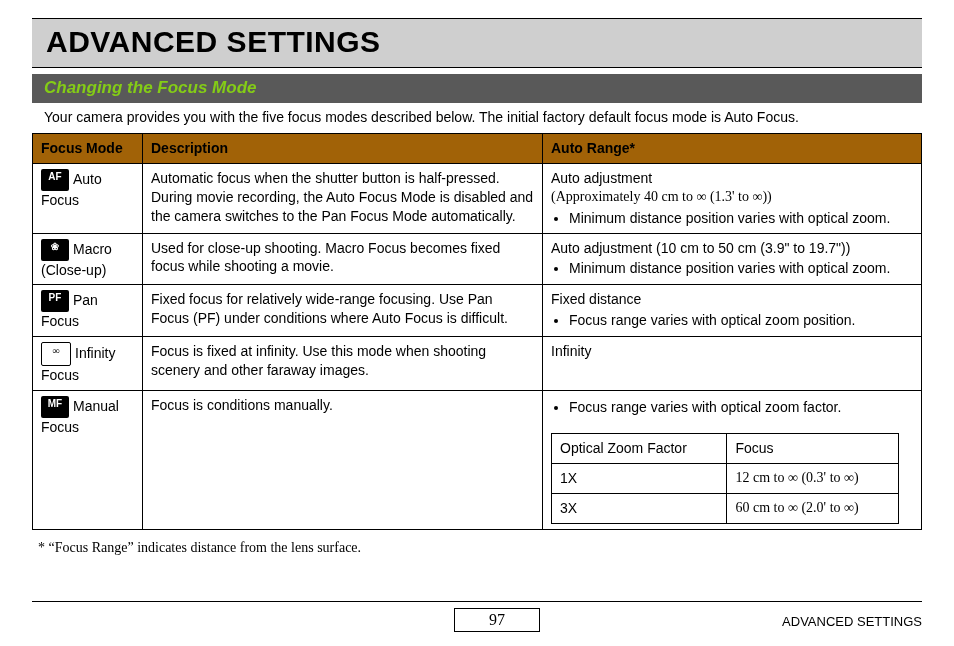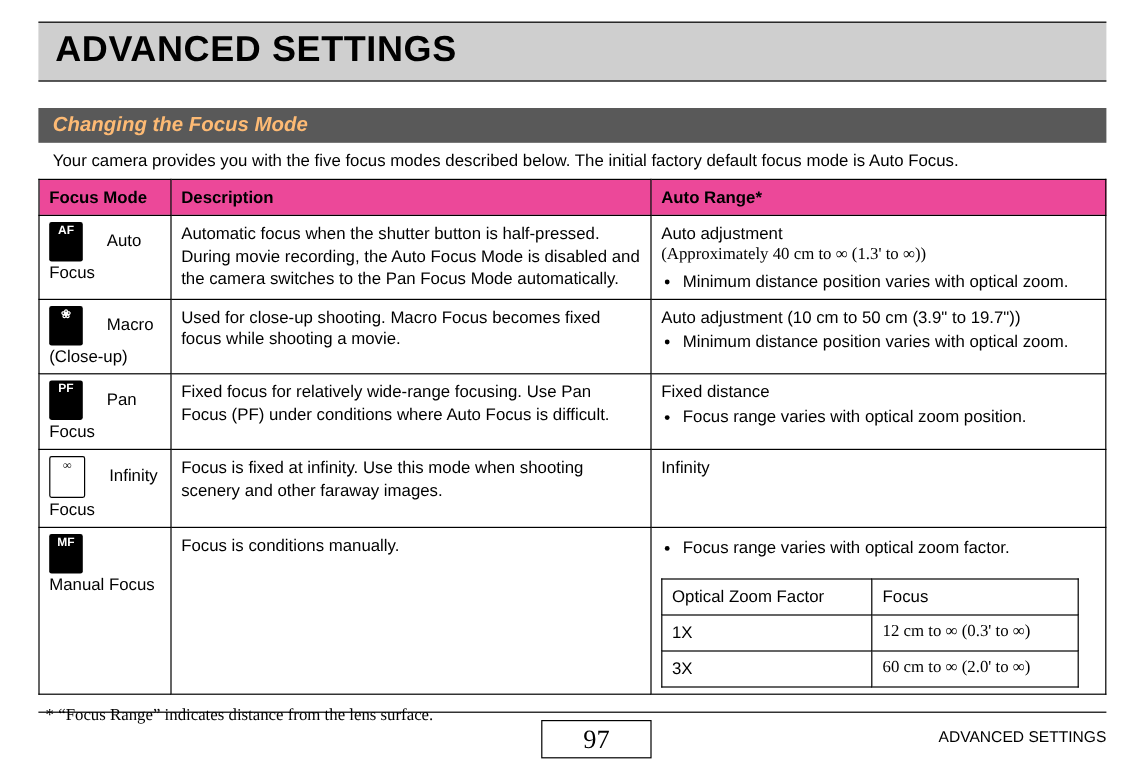--- a/index.html
+++ b/index.html
@@ -16,53 +16,53 @@
     border:1px solid #000;
     border-left:none;border-right:none;
     padding:6px 14px 8px 14px;
   }
   .title-bar h1{
     margin:0;font-size:30px;font-weight:bold;
     font-family:Arial,Helvetica,sans-serif;
     letter-spacing:.5px;
   }
   .section-head{
-    margin-top:22px;background:#595959;color:#fdba74;
+    margin-top:6px;background:#595959;color:#84cc16;
     font-weight:bold;font-style:italic;
     font-size:17px;padding:4px 12px 5px 12px;
   }
   .intro{margin:6px 0 8px 12px;}
   table.ft{
     border-collapse:collapse;width:100%;table-layout:fixed;
   }
   table.ft th,table.ft td{
     border:1px solid #000;padding:5px 8px;vertical-align:top;
     font-size:14px;line-height:1.35;
   }
-  table.ft th{background:#ec4899;text-align:left;font-weight:bold;}
+  table.ft th{background:#a16207;text-align:left;font-weight:bold;}
   col.c1{width:110px;} col.c2{width:400px;} col.c3{}
   .mode-icon{
-    display:inline-block;min-width:22px;height:33px;line-height:15px;
+    display:inline-block;min-width:22px;height:22px;line-height:15px;
     background:#000;color:#fff;font-size:10px;font-weight:bold;
-    text-align:center;border-radius:2px;padding:0 3px;margin-right:20px;
+    text-align:center;border-radius:2px;padding:0 3px;margin-right:4px;
     font-family:Arial,Helvetica,sans-serif;vertical-align:middle;
   }
   .mode-icon.white{background:#fff;color:#000;border:1px solid #000;}
   ul.b{margin:2px 0 0 0;padding-left:18px;}
   ul.b li{margin:0;}
   .inner-tbl{border-collapse:collapse;margin-top:16px;width:96%;}
   .inner-tbl td{border:1px solid #000;padding:4px 8px;font-size:13px;}
   .footnote{margin:10px 0 0 6px;font-family:Liberation Serif, serif;}
   .footer{
     position:absolute;left:32px;right:32px;bottom:14px;
   }
   .footer-line{border-top:1px solid #000;height:0;}
   .footer-row{display:flex;align-items:center;justify-content:center;position:relative;margin-top:6px;}
   .page-box{
-    border:1px solid #000;padding:2px 34px;font-size:22px;
+    border:1px solid #000;padding:2px 34px;font-size:16px;
     font-family:"Times New Roman",serif;
     margin-left:40px;
   }
   .footer-label{
     position:absolute;right:0;top:6px;font-size:13px;
   }
   .inf{font-family:"Times New Roman",serif;}
 </style>
 </head>
 <body>

